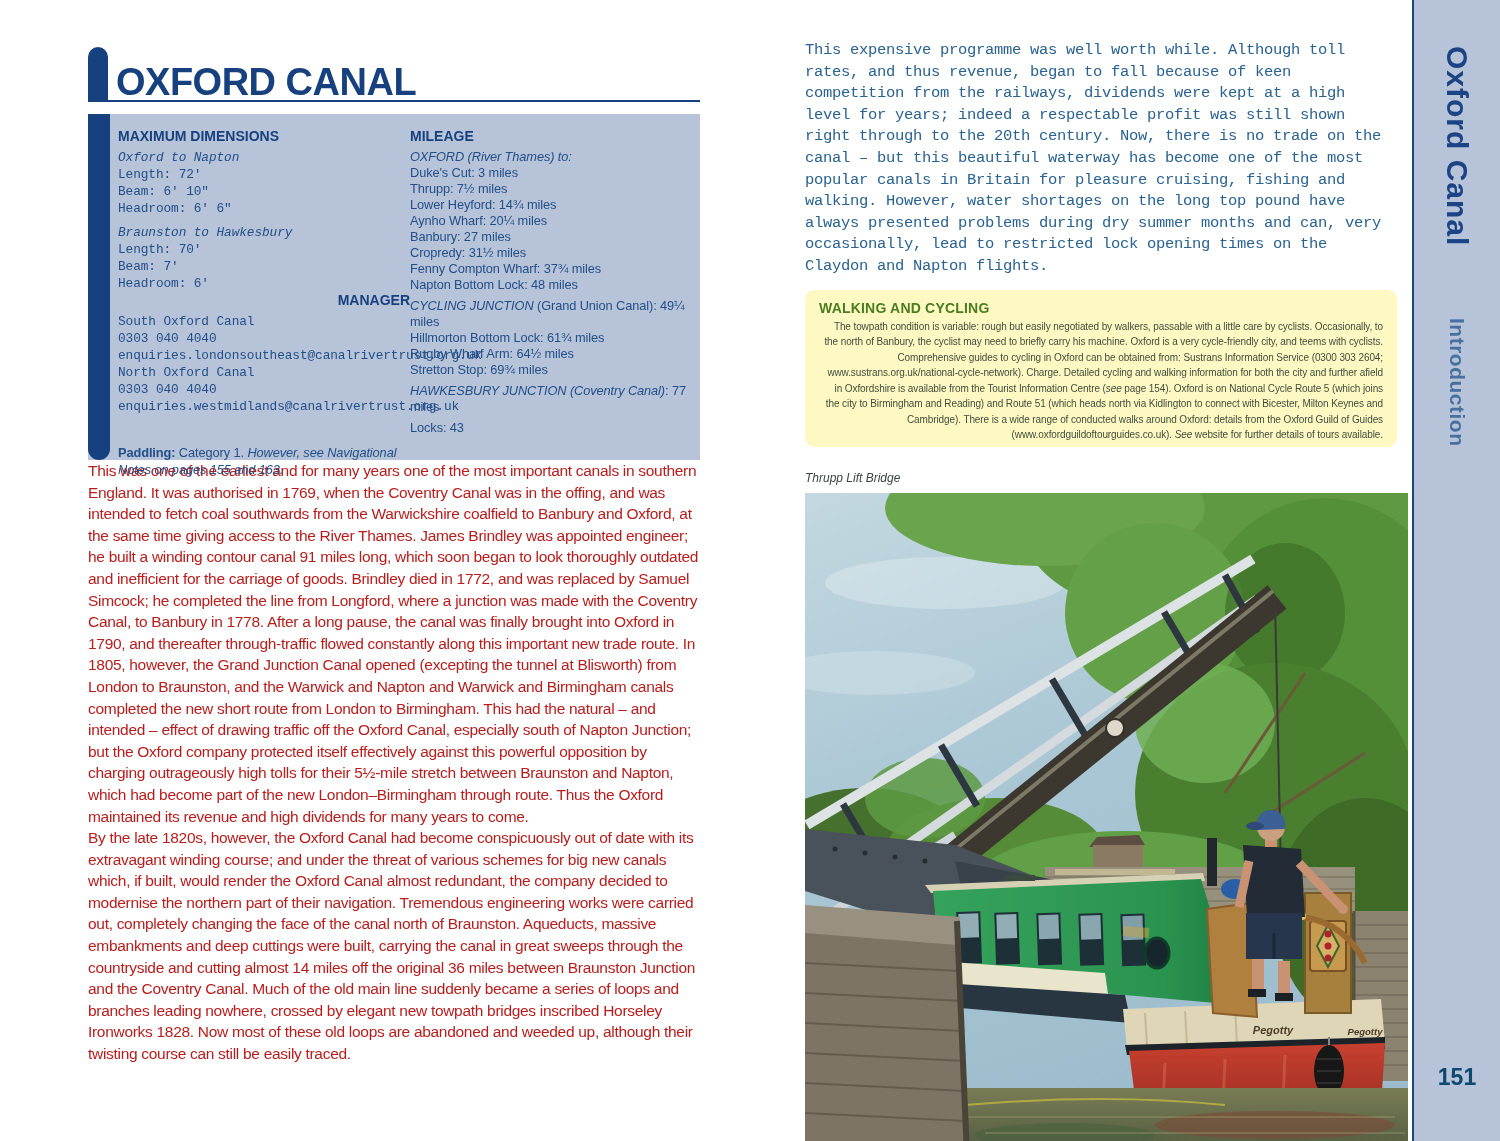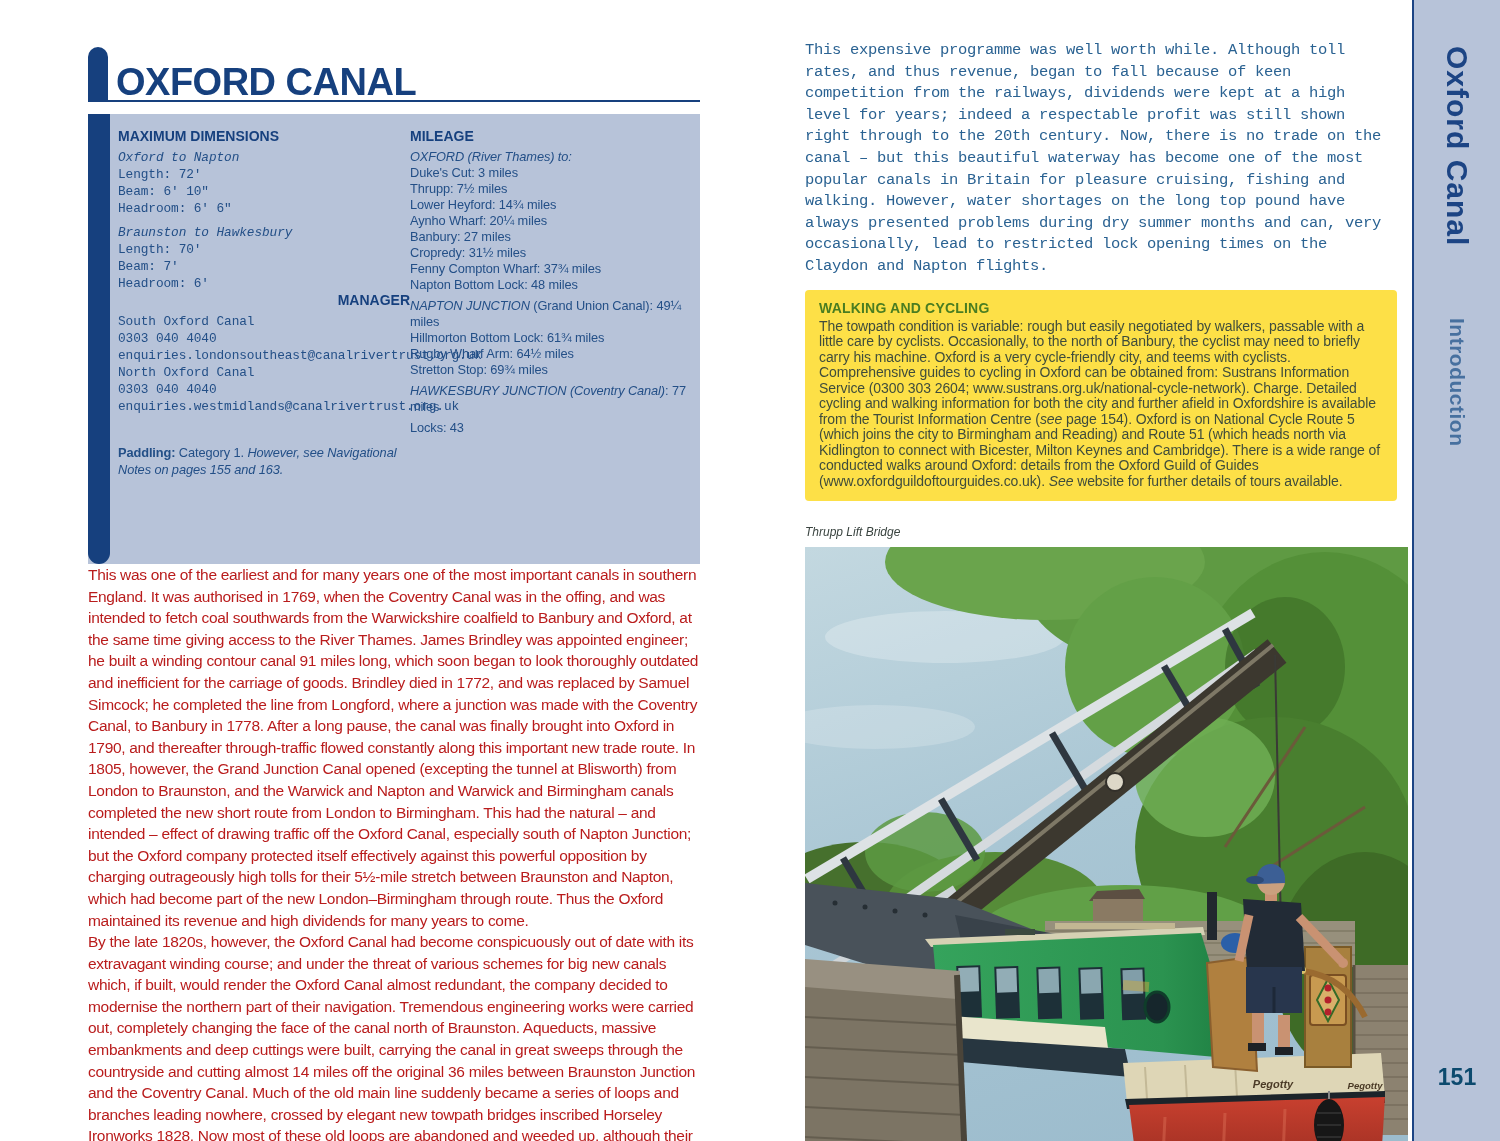--- a/index.html
+++ b/index.html
@@ -7,21 +7,21 @@
         font-family:"Liberation Sans",sans-serif;}
 
   
   .left-col{position:absolute;left:88px;top:44px;width:612px;}
   .title-row{position:relative;height:56px;}
   .title-mark{position:absolute;left:0;bottom:0;width:20px;height:53px;background:#16407e;
               border-radius:10px 10px 0 0;}
   .title-row h1{position:absolute;left:28px;bottom:-4px;margin:0;font-size:38px;font-weight:bold;
                 color:#16407e;letter-spacing:-0.5px;white-space:nowrap;}
   .title-rule{height:2px;background:#16407e;}
-  .info-box{margin-top:12px;position:relative;background:#b7c3d9;height:450px;box-sizing:border-box;
+  .info-box{margin-top:12px;position:relative;background:#b7c3d9;height:346px;box-sizing:border-box;
             padding:14px 12px 12px 30px;}
   .info-bar{position:absolute;left:0;top:0;width:22px;height:100%;background:#16407e;
             border-radius:0 0 11px 11px;}
   .info-cols{display:flex;}
   .col-dims{width:292px;flex:none;}
   .col-mileage{flex:1;}
   h2.info-h{margin:0 0 5px 0;font-size:14px;color:#16407e;font-weight:bold;}
   .h-manager{margin-top:11px;text-align:right;}
   .entries{font-size:12.8px;line-height:17px;color:#234f87;letter-spacing:-0.1px;}
   .col-mileage .entries{line-height:16px;}
@@ -30,24 +30,24 @@
   .list-nowrap .entry{white-space:nowrap;font-family:Liberation Mono, monospace;}
   .seg-i{font-style:italic;}
   .seg-b{font-weight:bold;}
   .paddling{margin-top:29px;width:286px;}
   .body-copy{font-size:15.5px;line-height:21.6px;color:#b91c1c;letter-spacing:-0.3px;}
   .body-copy p{margin:0;}
 
   
   .right-col{position:absolute;left:805px;top:40px;width:603px;}
   .intro{margin:0;width:592px;font-size:15.5px;line-height:21.6px;color:#2a6292;letter-spacing:-0.3px;font-family:Liberation Mono, monospace;}
-  .walk-box{margin-top:12px;background:#fde047;border-radius:4px;padding:10px 14px 12px;
+  .walk-box{margin-top:12px;background:#fef9c3;border-radius:9px;padding:10px 14px 4px;
             width:592px;box-sizing:border-box;}
   .walk-box h3{margin:0 0 3px;font-size:14px;color:#4a7d21;font-weight:bold;letter-spacing:0.2px;}
-  .walk-body{font-size:14px;line-height:15.5px;color:#3f4c3c;letter-spacing:-0.1px;}
+  .walk-body{font-size:10px;line-height:15.5px;color:#3f4c3c;letter-spacing:-0.1px;text-align:right;}
   .photo-caption{margin:24px 0 8px;font-style:italic;font-size:12px;color:#3a4440;}
   .photo{display:block;width:603px;height:663px;}
 
   
   .side-strip{position:absolute;top:0;right:0;width:88px;height:100%;background:#b7c3d9;
               border-left:2px solid #1c4484;box-sizing:border-box;}
   .v-title{position:absolute;top:46px;left:50%;transform:translateX(-50%);
            writing-mode:vertical-rl;font-size:30px;font-weight:bold;color:#1c4484;letter-spacing:1px;}
   .v-sub{position:absolute;top:318px;left:50%;transform:translateX(-50%);
          writing-mode:vertical-rl;font-size:21px;font-weight:bold;color:#47709f;letter-spacing:0.5px;}
@@ -99,21 +99,21 @@
           <div class="entries">
               <div class="entry"><span class="seg-i">OXFORD (River Thames) to:</span></div>
               <div class="entry">Duke's Cut: 3 miles</div>
               <div class="entry">Thrupp: 7½ miles</div>
               <div class="entry">Lower Heyford: 14¾ miles</div>
               <div class="entry">Aynho Wharf: 20¼ miles</div>
               <div class="entry">Banbury: 27 miles</div>
               <div class="entry">Cropredy: 31½ miles</div>
               <div class="entry">Fenny Compton Wharf: 37¾ miles</div>
               <div class="entry">Napton Bottom Lock: 48 miles</div>
-              <div class="entry gap"><span class="seg-i">NAPTON JUNCTION</span><span class="seg-r"> (Grand Union Canal): 49¼ miles</span></div>
+              <div class="entry gap"><span class="seg-i">CYCLING JUNCTION</span><span class="seg-r"> (Grand Union Canal): 49¼ miles</span></div>
               <div class="entry">Hillmorton Bottom Lock: 61¾ miles</div>
               <div class="entry">Rugby Wharf Arm: 64½ miles</div>
               <div class="entry">Stretton Stop: 69¾ miles</div>
               <div class="entry gap"><span class="seg-i">HAWKESBURY JUNCTION (Coventry Canal)</span><span class="seg-r">: 77 miles</span></div>
               <div class="entry gap">Locks: 43</div>
             </div>
         </div>
       </div>
     </div>
 

